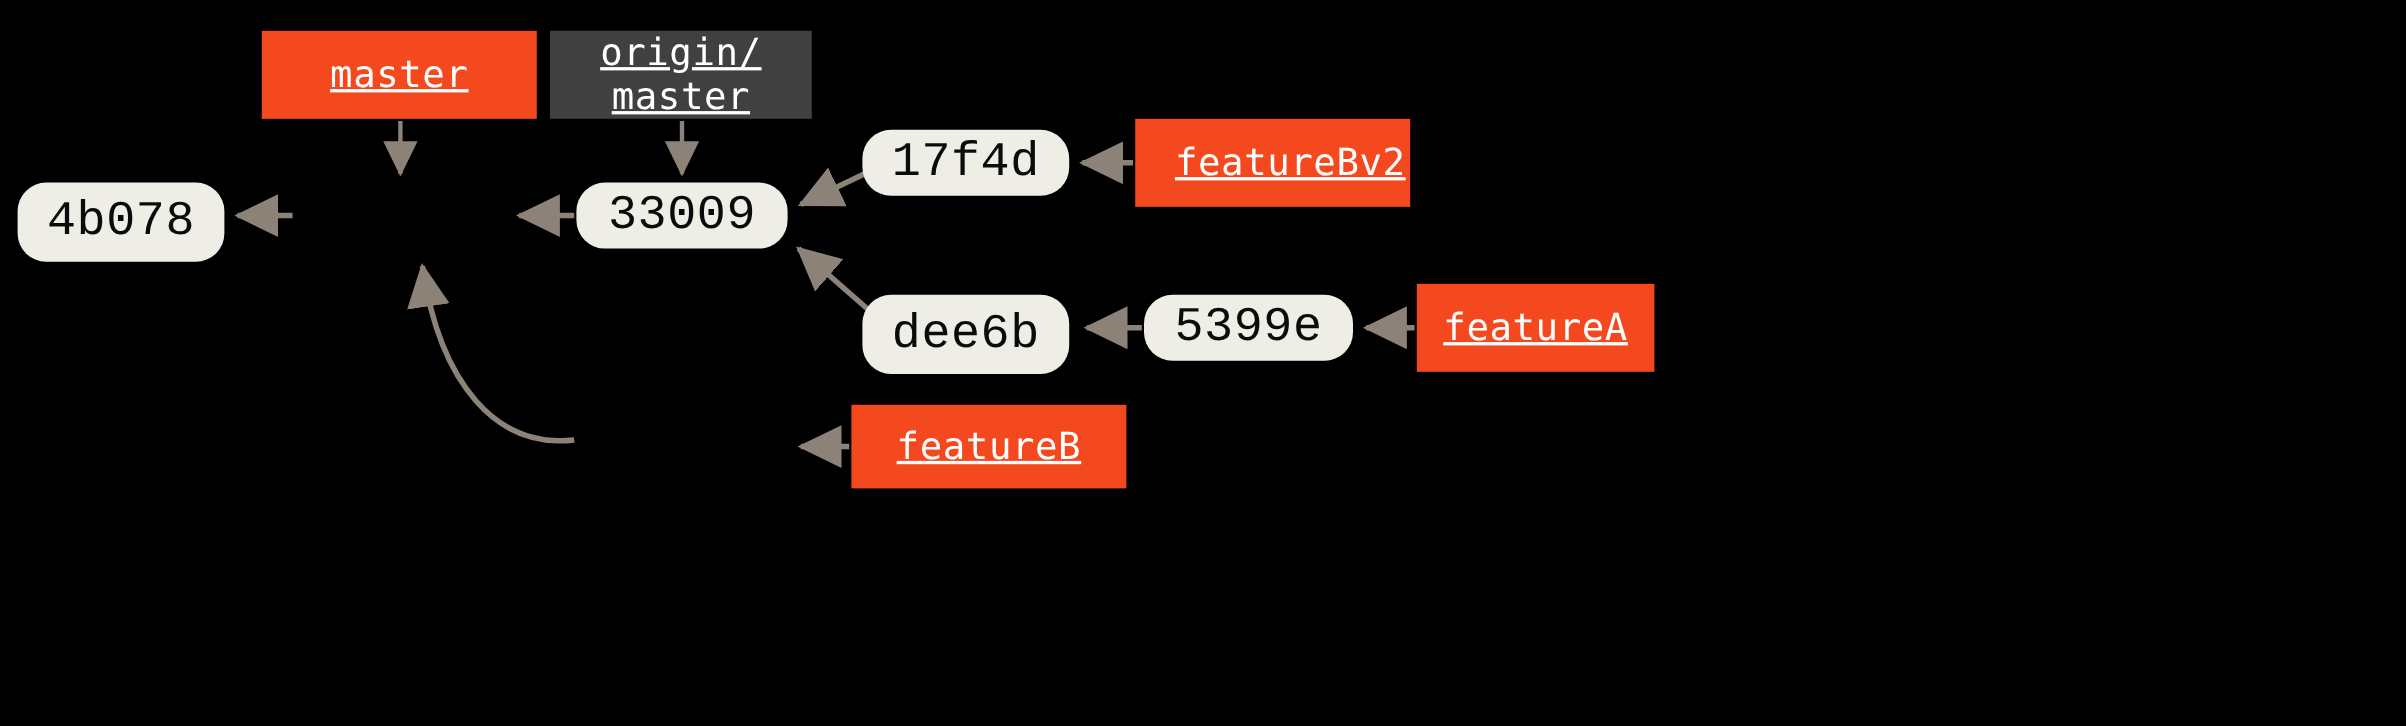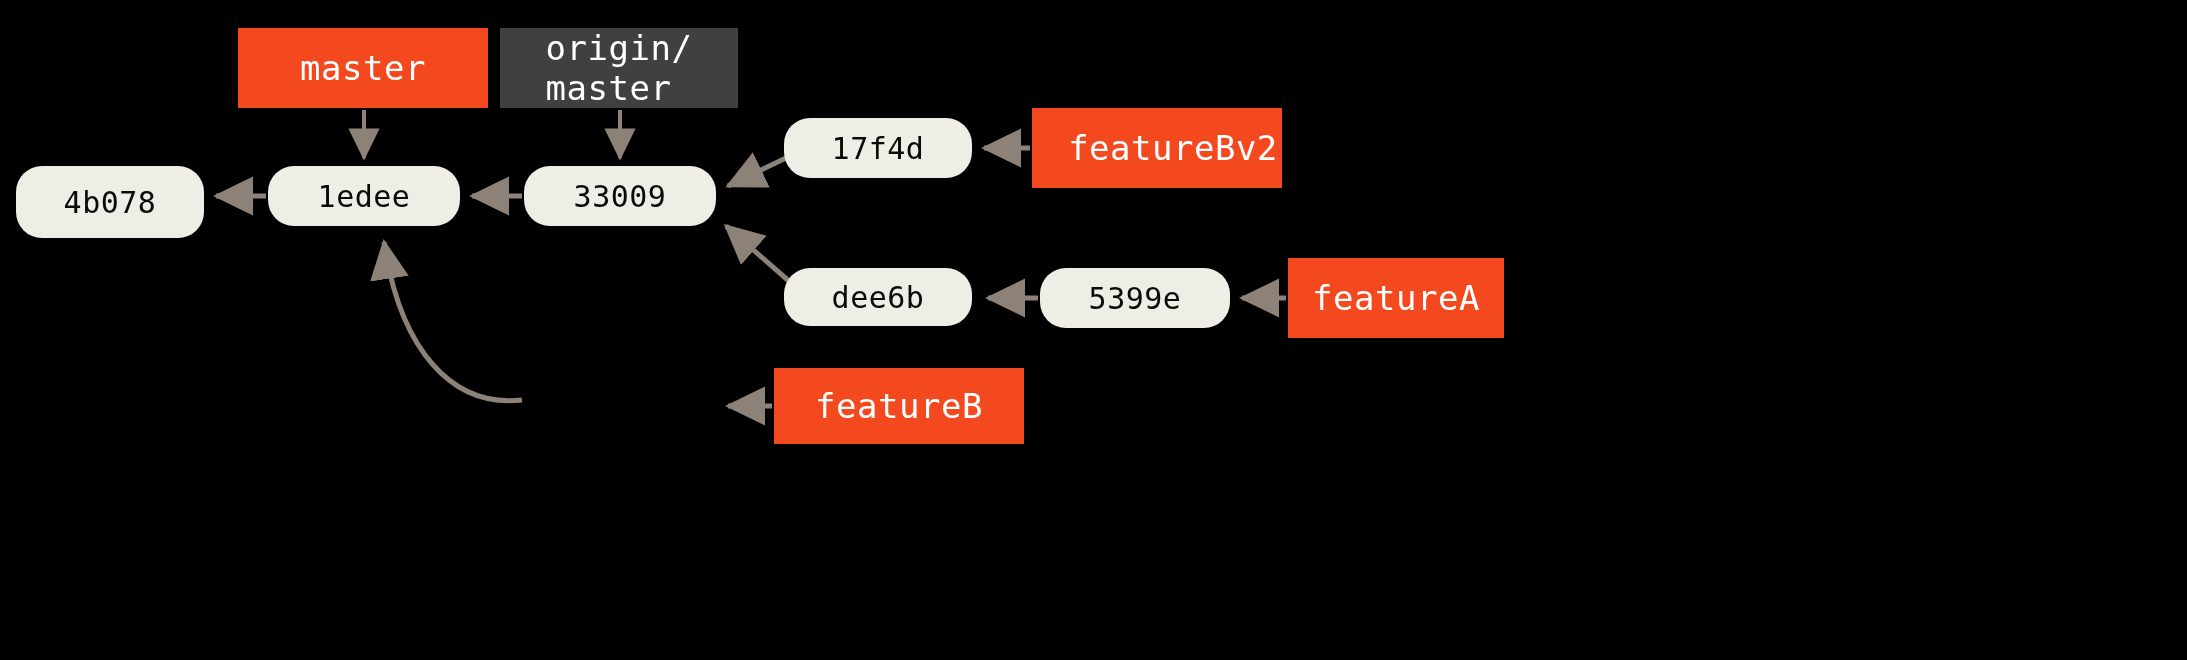--- a/index.html
+++ b/index.html
@@ -1,22 +1,22 @@
 <!DOCTYPE html>
 <html><head>
 <meta charset="utf-8">
 <title>Git branch graph</title>
 <style>
   html,body{margin:0;padding:0;background:#000;}
   body{font-family:"DejaVu Sans Mono","Liberation Mono",monospace;}
   #stage{position:relative;width:2187px;height:660px;background:#000000;overflow:hidden;}
   #edges{position:absolute;left:0;top:0;width:2187px;height:660px;pointer-events:none;}
   .node{position:absolute;display:flex;align-items:center;justify-content:center;box-sizing:border-box;}
-  .commit{background:#EFEEE6;color:#0b0b0b;border-radius:26px;font-size:30px;letter-spacing:0.5px;}
-  .branch{background:#F4481F;color:#ffffff;border-radius:0;font-size:34px;letter-spacing:0.5px;line-height:1.18;white-space:pre-line;}
+  .commit{background:#EFEEE6;color:#0b0b0b;border-radius:26px;font-size:44px;letter-spacing:0.5px;font-family:Liberation Mono, monospace;}
+  .branch{background:#F4481F;color:#ffffff;border-radius:0;font-size:34px;letter-spacing:0.5px;line-height:1.18;text-align:center;white-space:pre-line;text-decoration:underline;}
 </style>
 </head>
 <body>
 
 <div id="stage" style="background: rgb(0, 0, 0);">
 
   <svg id="edges" viewBox="0 0 2187 660">
     <defs>
       <marker id="ah" markerWidth="9" markerHeight="9" refX="7.4" refY="4.5" orient="auto" markerUnits="strokeWidth">
         <path d="M0,0.6 L8,4.5 L0,8.4 z" fill="#8C8278"></path>
@@ -42,30 +42,27 @@
     <line x1="1030" y1="148" x2="984" y2="148" stroke="#8C8278" stroke-width="5" marker-end="url(#ah)"></line>
 
     <line x1="1286" y1="298" x2="1242" y2="298" stroke="#8C8278" stroke-width="5" marker-end="url(#ah)"></line>
 
     <line x1="772" y1="406" x2="728" y2="406" stroke="#8C8278" stroke-width="5" marker-end="url(#ah)"></line>
   </svg>
 
   <div class="node commit" id="n-c_4b078" style="left: 16px; top: 166px; width: 188px; height: 72px; background: rgb(239, 238, 230); color: rgb(11, 11, 11);">
     <span>4b078</span>
   </div>
-  <div class="node commit" id="n-c_1edee" style="left: 268px; top: 166px; width: 192px; height: 60px; background: rgb(239, 238, 230); color: rgb(11, 11, 11);">
-    <span>1edee</span>
-  </div>
   <div class="node commit" id="n-c_33009" style="left: 524px; top: 166px; width: 192px; height: 60px; background: rgb(239, 238, 230); color: rgb(11, 11, 11); align-items: center;">
     <span>33009</span>
   </div>
   <div class="node commit" id="n-c_17f4d" style="left: 784px; top: 118px; width: 188px; height: 60px; background: rgb(239, 238, 230); color: rgb(11, 11, 11);">
     <span>17f4d</span>
   </div>
-  <div class="node commit" id="n-c_dee6b" style="left: 784px; top: 268px; width: 188px; height: 58px; background: rgb(239, 238, 230); color: rgb(11, 11, 11);">
+  <div class="node commit" id="n-c_dee6b" style="left: 784px; top: 268px; width: 188px; height: 72px; background: rgb(239, 238, 230); color: rgb(11, 11, 11);">
     <span>dee6b</span>
   </div>
   <div class="node commit" id="n-c_5399e" style="left: 1040px; top: 268px; width: 190px; height: 60px; background: rgb(239, 238, 230); color: rgb(11, 11, 11);">
     <span>5399e</span>
   </div>
 
   <div class="node branch" id="n-b_master" style="left: 238px; top: 28px; width: 250px; height: 80px; background: rgb(244, 72, 31); color: rgb(255, 255, 255);">
     <span>master</span>
   </div>
   <div class="node branch" id="n-b_origin" style="left: 500px; top: 28px; width: 238px; height: 80px; background: #404040; color: rgb(255, 255, 255);">

